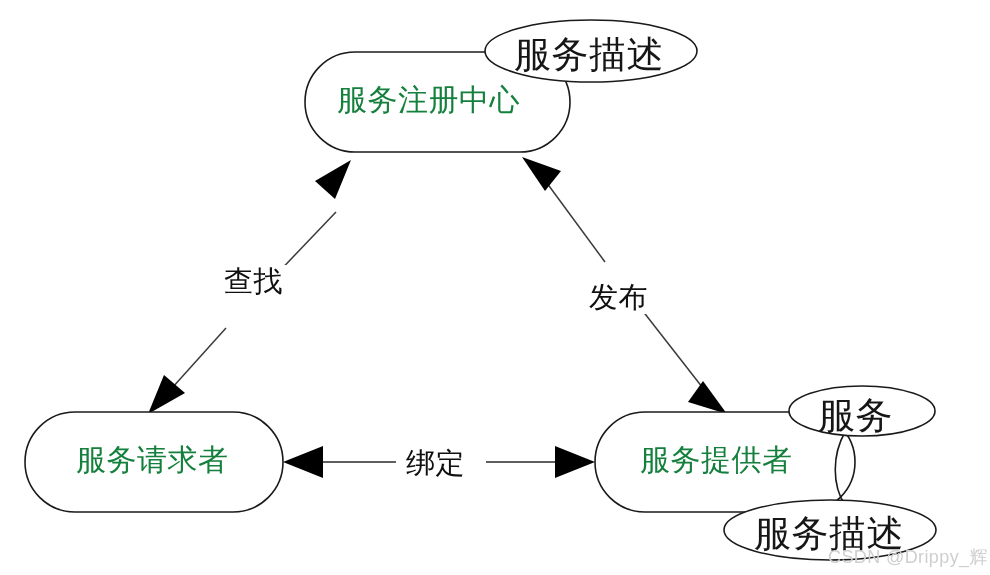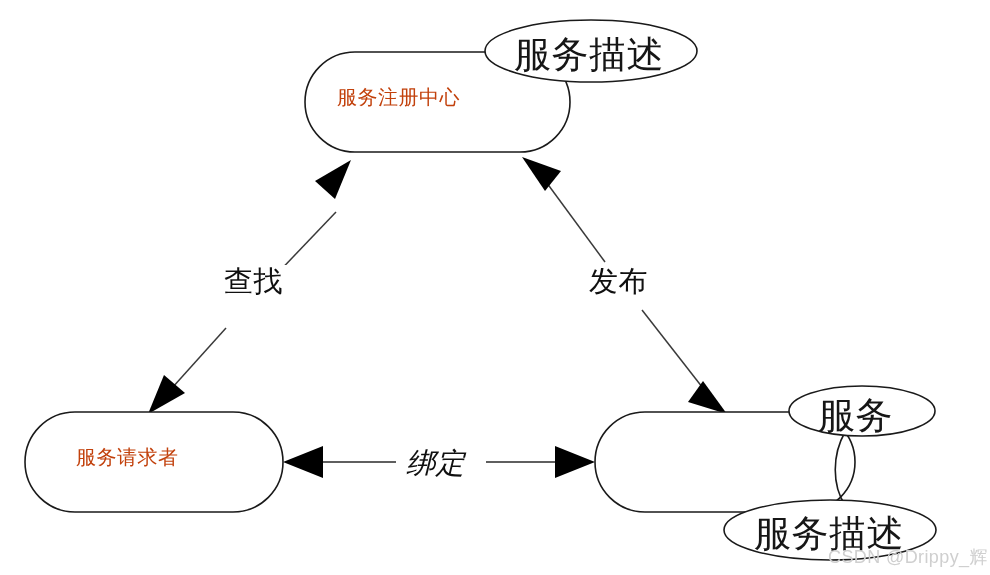--- a/index.html
+++ b/index.html
@@ -43,26 +43,26 @@
     fill: #000000;
     stroke: none;
   }
   .connector {
     stroke: #1a1a1a;
     stroke-width: 1.6;
     fill: none;
   }
   .node-label {
     position: absolute;
-    color: #c2410c;
-    font-size: 20px;
+    color: #15803d;
+    font-size: 30px;
     line-height: 1;
     white-space: nowrap;
     letter-spacing: 0.5px;
-    font-family: Liberation Sans, sans-serif;
+    font-family: Liberation Mono, monospace;
   }
   .ellipse-label {
     position: absolute;
     color: #161616;
     font-size: 37px;
     line-height: 1;
     white-space: nowrap;
     letter-spacing: 0.5px;
     font-family: "Liberation Serif", "DejaVu Serif", serif;
   }
@@ -146,26 +146,27 @@
 
     <ellipse class="shape-stroke" cx="830" cy="530" rx="106" ry="30"></ellipse>
   </svg>
 
   <div class="node-label" style="left:337px; top:87px;">服务注册中心</div>
 
   <div class="ellipse-label" style="left:514px; top:36px;">服务描述</div>
 
   <div class="node-label" style="left:76px; top:447px;">服务请求者</div>
 
+  <div class="node-label" style="left:640px; top:447px;">服务提供者</div>
 
   <div class="ellipse-label" style="left:818px; top:397px;text-align:right;">服务</div>
 
   <div class="ellipse-label" style="left:754px; top:515px;">服务描述</div>
 
   <div class="edge-label" style="left:218px; top:265px;">查找</div>
 
-  <div class="edge-label" style="left:583px; top:265px;">发布</div>
+  <div class="edge-label" style="left:583px; top:281px;">发布</div>
 
-  <div class="edge-label" style="left:400px; top:447px;font-style:italic;">绑定</div>
+  <div class="edge-label" style="left:400px; top:447px;">绑定</div>
 
   <div class="watermark" style="left:828px; top:545px;text-align:right;">CSDN @Drippy_辉</div>
 
 </div>
 
 </body></html>

